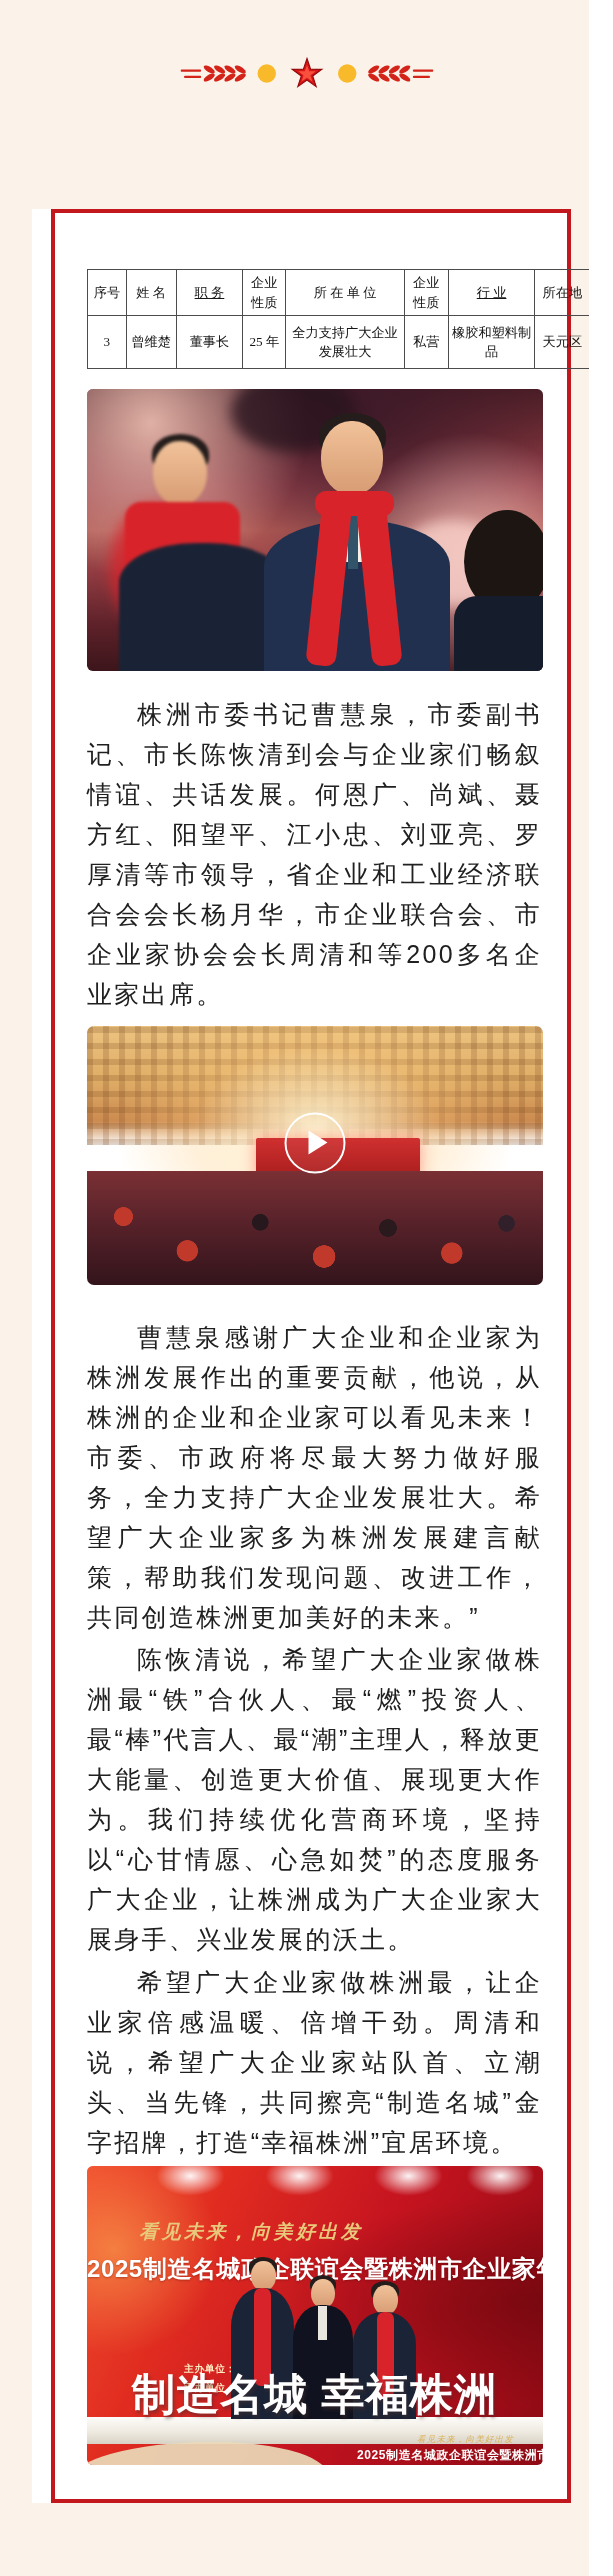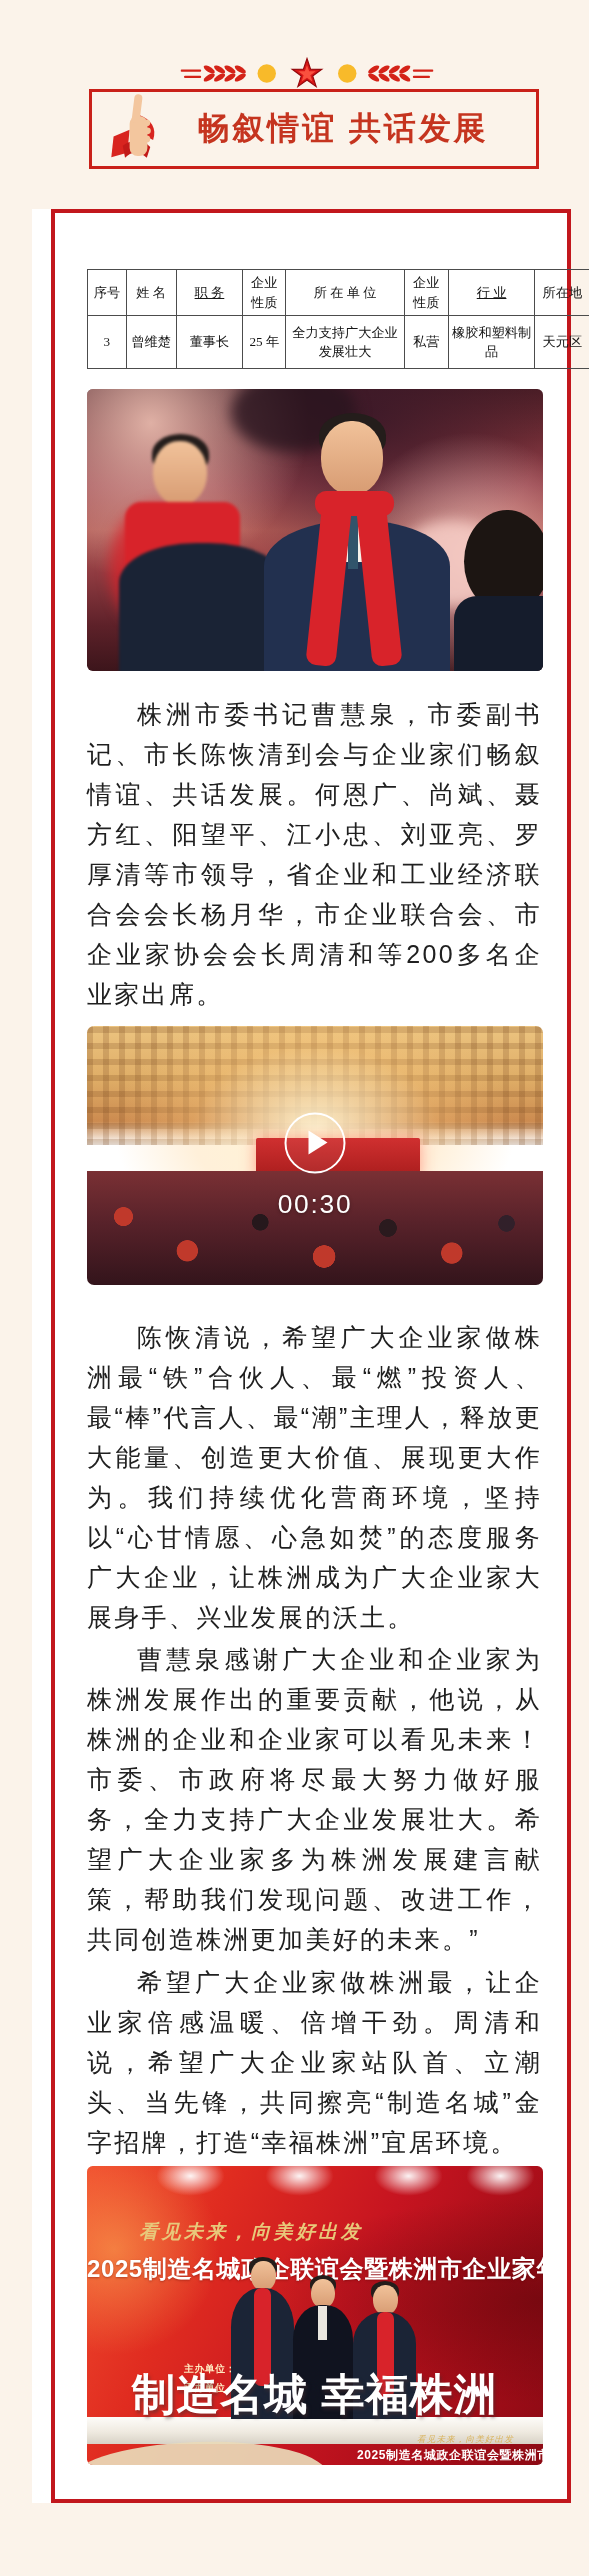--- a/index.html
+++ b/index.html
@@ -159,35 +159,20 @@
       </g>
       <circle cx="150" cy="32" r="16" fill="#f8ba2a"></circle>
       <circle cx="290" cy="32" r="16" fill="#f8ba2a"></circle>
       <g transform="translate(220,33)">
         <polygon points="0,-27 6.2,-8.4 25.7,-8.3 9.9,3.2 15.9,21.8 0,10.4 -15.9,21.8 -9.9,3.2 -25.7,-8.3 -6.2,-8.4" fill="#d81616" stroke="#93080c" stroke-width="2"></polygon>
         <polygon points="0,-16 3.7,-5 15.2,-4.9 5.9,1.9 9.4,12.9 0,6.2 -9.4,12.9 -5.9,1.9 -15.2,-4.9 -3.7,-5" fill="#ff5a45" opacity="0.85"></polygon>
       </g>
     </svg>
   </div>
 
-  <div class="banner">
-    <span>
-      <svg width="55" height="70" viewBox="0 0 96 122">
-        <path d="M52,38 C74,46 84,62 77,82 L63,75 C69,62 60,52 46,47 Z" fill="#d8241f"></path>
-        <path d="M8,76 L36,64 L32,104 L4,112 Z" fill="#d8241f"></path>
-        <path d="M24,92 C40,79 60,81 72,94 L66,113 C52,100 38,102 28,113 Z" fill="#c21a18"></path>
-        <rect x="36" y="40" width="31" height="70" rx="14" fill="#f3c69e"></rect>
-        <rect x="42" y="2" width="14" height="50" rx="7" fill="#f3c69e" transform="rotate(7 49 27)"></rect>
-        <circle cx="66" cy="52" r="6" fill="#f3c69e"></circle>
-        <circle cx="67" cy="66" r="6" fill="#f3c69e"></circle>
-        <circle cx="66" cy="80" r="6" fill="#f3c69e"></circle>
-      </svg>
-    </span>
-    <div class="banner-title">畅叙情谊  共话发展</div>
-  </div>
 
   <div class="frame">
 
 
     <table class="roster">
       <thead>
         <tr>
           <th class="c0">序号</th>
           <th class="c1">姓 名</th>
           <th class="c2">职 务</th>
@@ -245,25 +230,24 @@
     <p class="para first">株洲市委书记曹慧泉，市委副书记、市长陈恢清到会与企业家们畅叙情谊、共话发展。何恩广、尚斌、聂方红、阳望平、江小忠、刘亚亮、罗厚清等市领导，省企业和工业经济联合会会长杨月华，市企业联合会、市企业家协会会长周清和等200多名企业家出席。</p>
 
     <div class="media video">
       <div class="v-ceiling"></div>
       <div class="v-glow"></div>
       <div class="v-screen"></div>
       <div class="v-crowd"></div>
       <div class="play-ring">
           <div class="play-tri"></div>
         </div>
-      <div class="v-time">00:30</div>
     </div>
 
+    <p class="para">曹慧泉感谢广大企业和企业家为株洲发展作出的重要贡献，他说，从株洲的企业和企业家可以看见未来！市委、市政府将尽最大努力做好服务，全力支持广大企业发展壮大。希望广大企业家多为株洲发展建言献策，帮助我们发现问题、改进工作，共同创造株洲更加美好的未来。”</p>
     <p class="para">陈恢清说，希望广大企业家做株洲最“铁”合伙人、最“燃”投资人、最“棒”代言人、最“潮”主理人，释放更大能量、创造更大价值、展现更大作为。我们持续优化营商环境，坚持以“心甘情愿、心急如焚”的态度服务广大企业，让株洲成为广大企业家大展身手、兴业发展的沃土。</p>
-    <p class="para">曹慧泉感谢广大企业和企业家为株洲发展作出的重要贡献，他说，从株洲的企业和企业家可以看见未来！市委、市政府将尽最大努力做好服务，全力支持广大企业发展壮大。希望广大企业家多为株洲发展建言献策，帮助我们发现问题、改进工作，共同创造株洲更加美好的未来。”</p>
     <p class="para">希望广大企业家做株洲最，让企业家倍感温暖、倍增干劲。周清和说，希望广大企业家站队首、立潮头、当先锋，共同擦亮“制造名城”金字招牌，打造“幸福株洲”宜居环境。</p>
 
     <div class="media photo2">
       <div class="p2-bg"></div>
       <div class="p2-light" style="left:69px;"></div>
       <div class="p2-light" style="left:178px;"></div>
       <div class="p2-light" style="left:287px;"></div>
       <div class="p2-light" style="left:379px;"></div>
       <div class="p2-callig">看见未来，向美好出发</div>
       <div class="p2-title">2025制造名城政企联谊会暨株洲市企业家年会</div>

